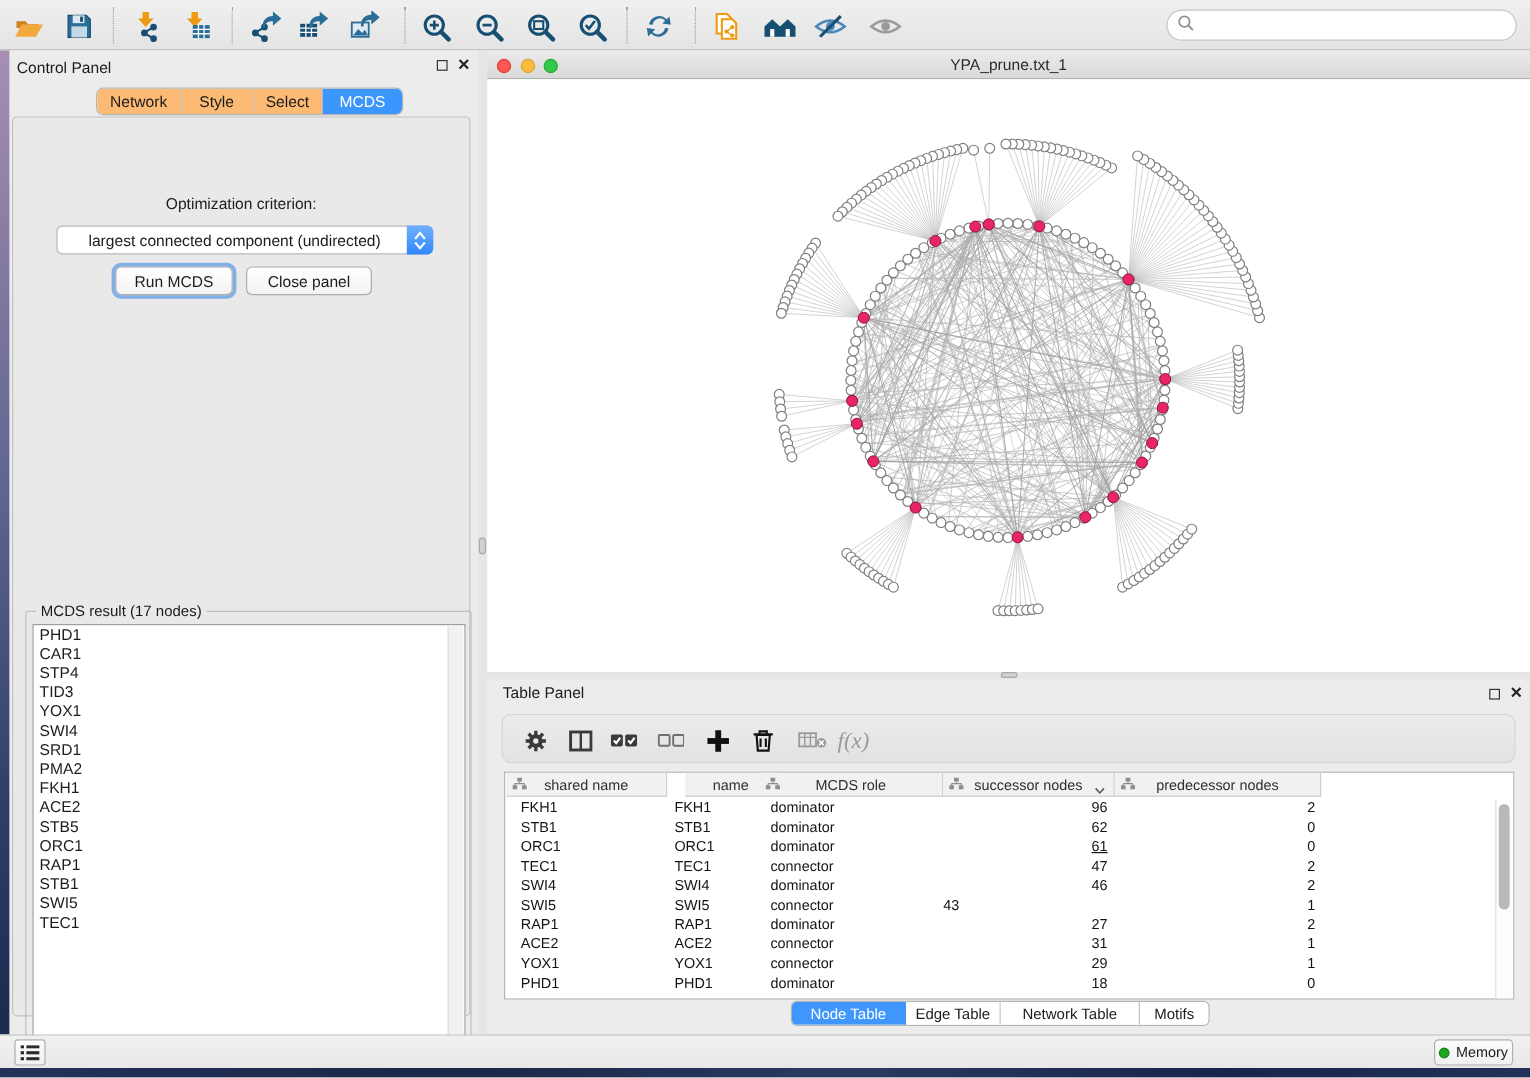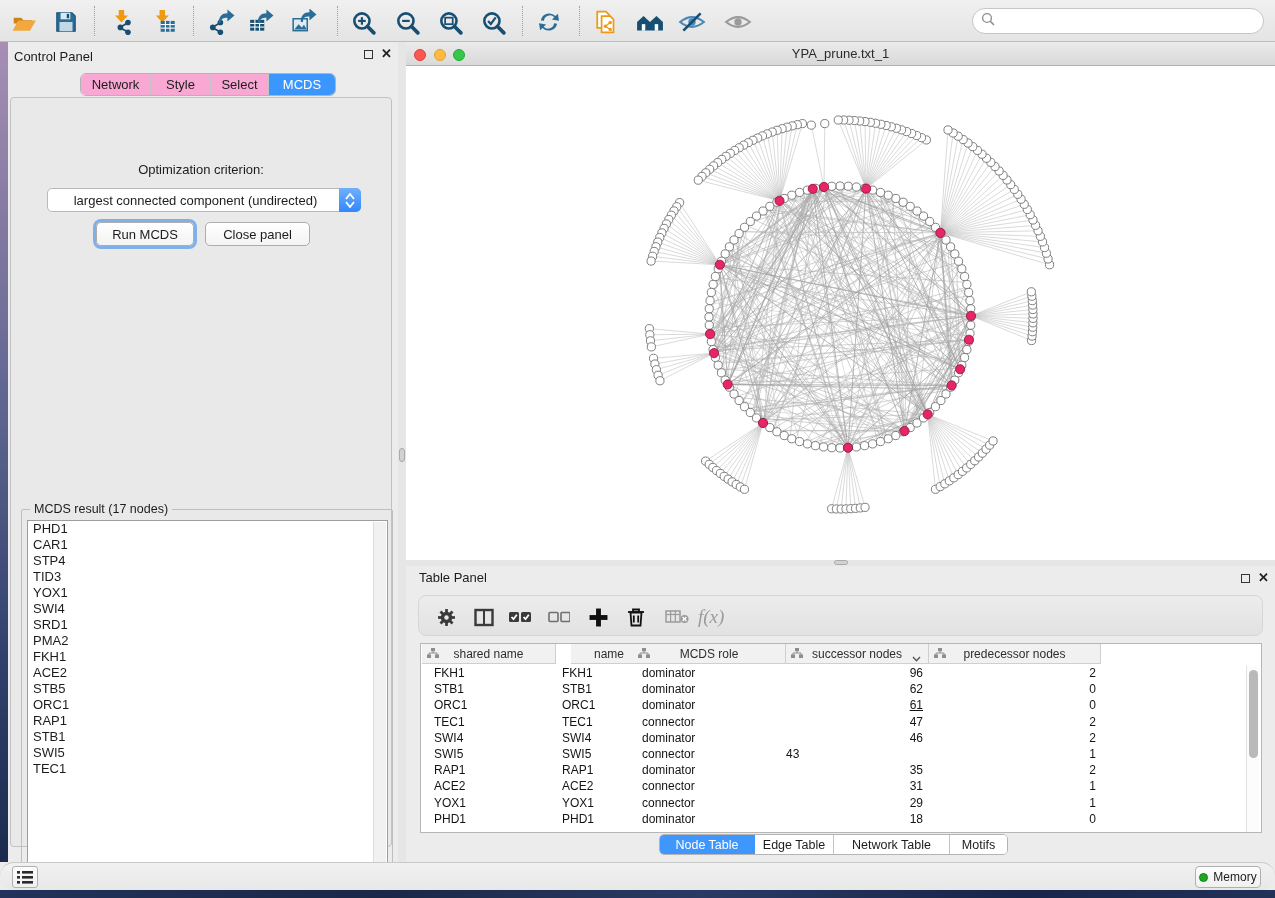--- a/index.html
+++ b/index.html
@@ -26,21 +26,21 @@
   #control-panel { left:8px; top:42px; width:390px; height:820px; background:#ececec; }
   #cp-header { position:absolute; left:0; top:0; width:100%; height:28px; }
   #cp-title { position:absolute; left:6px; top:7px; font-size:13px; }
   .win-btns { position:absolute; right:6px; top:7px; display:flex; gap:8px; align-items:center; }
   .float-icon { width:9px; height:9px; border:1.6px solid #333; display:inline-block; }
   .close-icon { font-size:13px; font-weight:bold; color:#222; line-height:10px; }
 
   #cp-tabs { position:absolute; left:72px; top:31px; height:23px; display:flex;
     border:1px solid #b4b4b4; border-radius:6px; overflow:hidden; background:#fff; }
   .seg { height:100%; display:flex; align-items:center; justify-content:center; font-size:13px;
-    border-right:1px solid #c4c4c4; background:#f9a8d4; color:#1c1c1c; }
+    border-right:1px solid #c4c4c4; background:#fdba74; color:#1c1c1c; }
   .seg:last-child { border-right:none; }
   .seg.active { background:#3b97fd; color:#fff; border-right-color:#3b97fd; }
 
   #cp-body { position:absolute; left:2px; top:55px; width:382px; height:750px;
     background:#e9e9e9; border:1px solid #c2c2c2; border-radius:4px; }
   #opt-label { position:absolute; left:0; top:64px; width:100%; text-align:center; font-size:13px; }
   #opt-select { position:absolute; left:36px; top:90px; width:314px; height:24px; background:#fff;
     border:1px solid #b9b9b9; border-radius:5px; display:flex; align-items:center; }
   #opt-select .val { flex:1; text-align:center; font-size:13px; padding-left:4px; white-space:nowrap; }
   #opt-select .stepper { width:22px; height:24px; margin:-1px -1px -1px 0; background:linear-gradient(#6fb0fd,#3187fc);
@@ -96,21 +96,21 @@
 
   #tp-tabs { position:absolute; left:253px; top:268px; height:21px; display:flex;
     border:1px solid #b4b4b4; border-radius:5px; overflow:hidden; background:#fff; }
   .tp-seg { height:100%; display:flex; align-items:center; justify-content:center; font-size:12.5px;
     border-right:1px solid #c4c4c4; background:#fff; }
   .tp-seg:last-child { border-right:none; }
   .tp-seg.active { background:#3f97fd; color:#fff; border-right-color:#3f97fd; }
 
   
   #status-bar { left:0; top:862px; width:1275px; height:28px; background:linear-gradient(#f1f1f1,#e8e8e8);
-    border-top:1px solid #c9c9c9;border-radius:14px; }
+    border-top:1px solid #c9c9c9; }
   #list-btn { position:absolute; left:12px; top:3px; width:26px; height:22px; background:linear-gradient(#fdfdfd,#f0f0f0);
     border:1px solid #b0b0b0; border-radius:3px; display:flex; align-items:center; justify-content:center; }
   #memory-btn { position:absolute; right:14px; top:3px; width:66px; height:22px; background:linear-gradient(#fdfdfd,#f0f0f0);
     border:1px solid #b0b0b0; border-radius:4px; display:flex; align-items:center; justify-content:center; gap:5px; font-size:12px; }
   #memory-dot { width:9px; height:9px; border-radius:50%; background:#1fa81f; border:1px solid #13811a; }
 </style>
 </head>
 <body>
 
 <div class="abs" id="wall-left"></div>
@@ -1260,21 +1260,21 @@
         <div class="td-cell" style="top: 85.8px; left: 365px; width: 143px; text-align: right; padding-left: 0px; padding-right: 6px;">46</div>
         <div class="td-cell" style="top: 85.8px; left: 508px; width: 172px; text-align: right; padding-left: 0px; padding-right: 5px;">2</div>
         <div class="td-cell" style="top: 102px; left: 1px; width: 134px; text-align: left; padding-left: 12px; padding-right: 0px;">SWI5</div>
         <div class="td-cell" style="top: 102px; left: 135px; width: 77px; text-align: left; padding-left: 6px; padding-right: 0px;">SWI5</div>
         <div class="td-cell" style="top: 102px; left: 212px; width: 153px; text-align: left; padding-left: 9px; padding-right: 0px;">connector</div>
         <div class="td-cell" style="top: 102px; left: 365px; width: 143px; text-align: left; padding-left: 0px; padding-right: 6px;">43</div>
         <div class="td-cell" style="top: 102px; left: 508px; width: 172px; text-align: right; padding-left: 0px; padding-right: 5px;">1</div>
         <div class="td-cell" style="top: 118.2px; left: 1px; width: 134px; text-align: left; padding-left: 12px; padding-right: 0px;">RAP1</div>
         <div class="td-cell" style="top: 118.2px; left: 135px; width: 77px; text-align: left; padding-left: 6px; padding-right: 0px;">RAP1</div>
         <div class="td-cell" style="top: 118.2px; left: 212px; width: 153px; text-align: left; padding-left: 9px; padding-right: 0px;">dominator</div>
-        <div class="td-cell" style="top: 118.2px; left: 365px; width: 143px; text-align: right; padding-left: 0px; padding-right: 6px;">35</div>
+        <div class="td-cell" style="top: 118.2px; left: 365px; width: 143px; text-align: right; padding-left: 0px; padding-right: 6px;">27</div>
         <div class="td-cell" style="top: 118.2px; left: 508px; width: 172px; text-align: right; padding-left: 0px; padding-right: 5px;">2</div>
         <div class="td-cell" style="top: 134.4px; left: 1px; width: 134px; text-align: left; padding-left: 12px; padding-right: 0px;">ACE2</div>
         <div class="td-cell" style="top: 134.4px; left: 135px; width: 77px; text-align: left; padding-left: 6px; padding-right: 0px;">ACE2</div>
         <div class="td-cell" style="top: 134.4px; left: 212px; width: 153px; text-align: left; padding-left: 9px; padding-right: 0px;">connector</div>
         <div class="td-cell" style="top: 134.4px; left: 365px; width: 143px; text-align: right; padding-left: 0px; padding-right: 6px;">31</div>
         <div class="td-cell" style="top: 134.4px; left: 508px; width: 172px; text-align: right; padding-left: 0px; padding-right: 5px;">1</div>
         <div class="td-cell" style="top: 150.6px; left: 1px; width: 134px; text-align: left; padding-left: 12px; padding-right: 0px;">YOX1</div>
         <div class="td-cell" style="top: 150.6px; left: 135px; width: 77px; text-align: left; padding-left: 6px; padding-right: 0px;">YOX1</div>
         <div class="td-cell" style="top: 150.6px; left: 212px; width: 153px; text-align: left; padding-left: 9px; padding-right: 0px;">connector</div>
         <div class="td-cell" style="top: 150.6px; left: 365px; width: 143px; text-align: right; padding-left: 0px; padding-right: 6px;">29</div>

